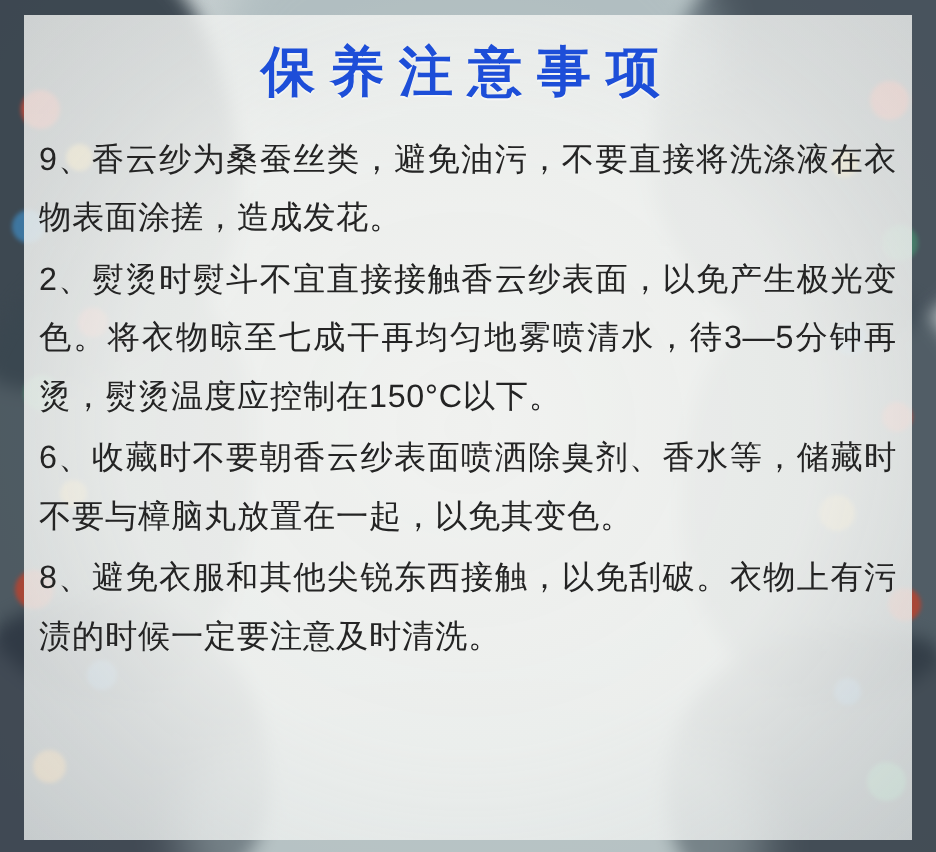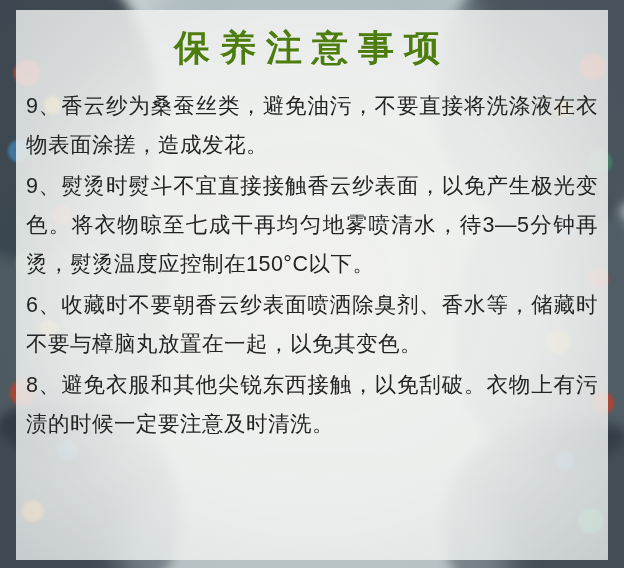--- a/index.html
+++ b/index.html
@@ -82,21 +82,21 @@
     color: #2a2a2a;
   }
 
   .doc-title {
     text-align: center;
     margin: 24px 0 14px 0;
     font-family: "DejaVu Serif", "Liberation Serif", serif;
     font-size: 36px;
     font-weight: 700;
     letter-spacing: 10px;
-    color: #4d7c0f;
+    color: #1d4ed8;
     text-shadow: 0 1px 0 rgba(255,255,255,.5);
   }
 
   .body-text {
     font-family: "Liberation Sans", "DejaVu Sans", sans-serif;
     font-size: 21.5px;
     line-height: 39px;
     color: #242424;
     letter-spacing: .5px;
   }
@@ -146,19 +146,19 @@
     <div class="paper">
       <div class="paper-soft"></div>
     </div>
   </div>
 
   <div class="content">
     <h1 class="doc-title">保养注意事项</h1>
 
     <div class="body-text">
       <p class="para">9、香云纱为桑蚕丝类，避免油污，不要直接将洗涤液在衣物表面涂搓，造成发花。</p>
-      <p class="para">9、熨烫时熨斗不宜直接接触香云纱表面，以免产生极光变色。将衣物晾至七成干再均匀地雾喷清水，待3—5分钟再烫，熨烫温度应控制在150°C以下。</p>
+      <p class="para">2、熨烫时熨斗不宜直接接触香云纱表面，以免产生极光变色。将衣物晾至七成干再均匀地雾喷清水，待3—5分钟再烫，熨烫温度应控制在150°C以下。</p>
       <p class="para">6、收藏时不要朝香云纱表面喷洒除臭剂、香水等，储藏时不要与樟脑丸放置在一起，以免其变色。</p>
       <p class="para">8、避免衣服和其他尖锐东西接触，以免刮破。衣物上有污渍的时候一定要注意及时清洗。</p>
     </div>
   </div>
 
 </div>
 
 </body></html>

